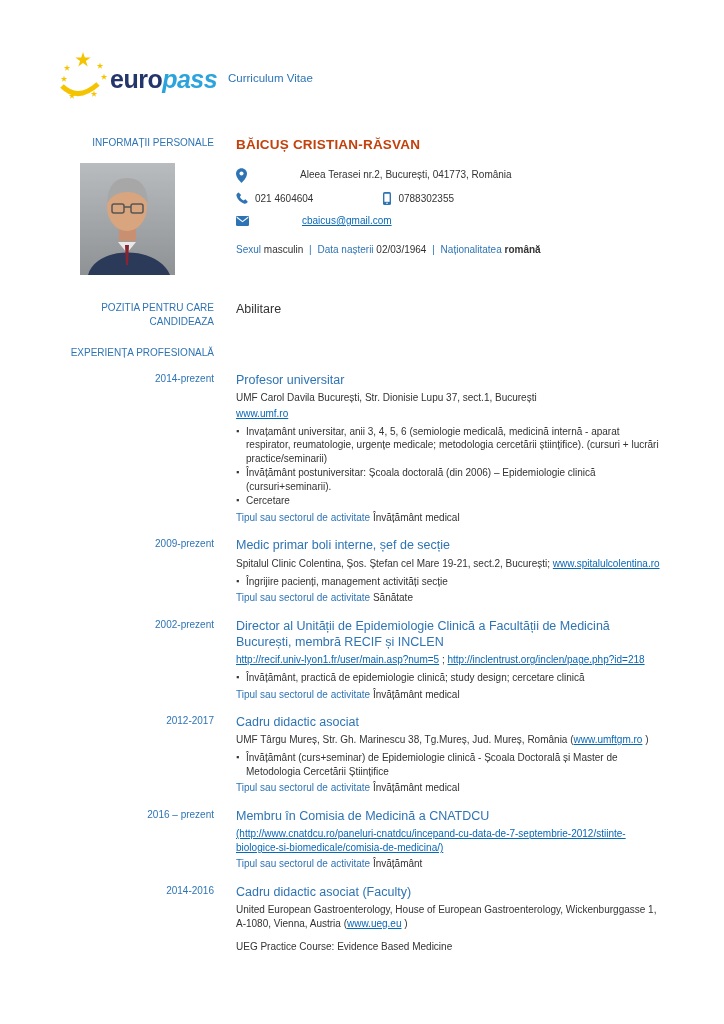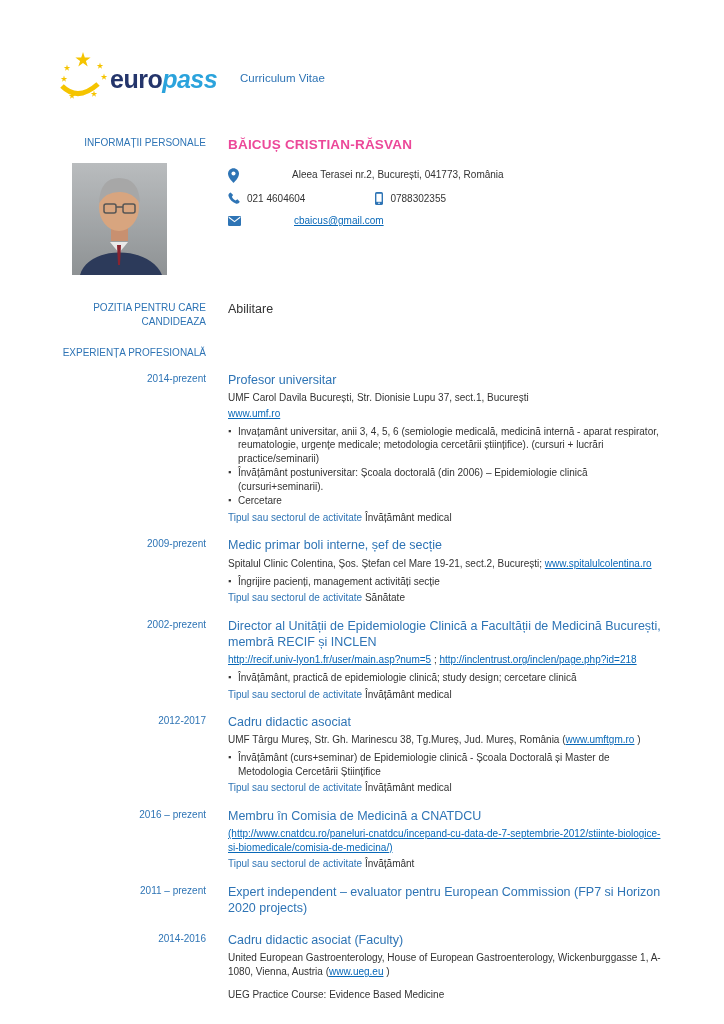--- a/index.html
+++ b/index.html
@@ -14,31 +14,31 @@
   *{box-sizing:border-box;}
   html,body{margin:0;padding:0;}
   body{
     width:724px;height:1024px;background:#fff;color:var(--text);
     font-family:"Liberation Sans",sans-serif;font-size:10px;line-height:1.35;
     overflow:hidden;
   }
   .page{width:100%;height:100%;padding:50px 58px 24px 58px;display:flex;flex-direction:column;}
 
   
-  .row{display:flex;align-items:flex-start;}
+  .row{display:flex;align-items:flex-start;margin-left:8px;}
   .col-l{flex:0 0 148px;text-align:right;color:var(--blue);font-size:10px;}
   .col-r{flex:1;margin-left:22px;min-width:0;}
 
   
   .header{display:flex;align-items:center;margin-bottom:28px;}
   .logo-wrap{flex:0 0 170px;}
-  .cv-title{color:var(--blue);font-size:11.5px;margin-left:12px;}
-
-  
-  .name{font-size:13.5px;font-weight:bold;color:#ec4899;letter-spacing:.2px;margin-bottom:14px;}
+  .cv-title{color:var(--blue);font-size:11.5px;}
+
+  
+  .name{font-size:13.5px;font-weight:bold;color:#c2410c;letter-spacing:.2px;margin-bottom:14px;}
   .photo{margin:14px 28px 0 14px;display:block;}
   .contact-line{display:flex;align-items:center;margin-bottom:9px;gap:44px;}
   .contact-line .icon{flex:0 0 auto;margin-right:9px;display:inline-flex;}
   .phone-group{display:flex;align-items:center;}
   .phone-group + .phone-group{margin-left:26px;}
   .phone-group .icon{margin-right:7px;display:inline-flex;}
   .link{color:var(--link);text-decoration:underline;cursor:pointer;}
   .sexline{margin-top:15px;}
   .sexline .lbl{color:var(--blue);}
   .sexline .sep{color:var(--blue);padding:0 3px;}
@@ -153,20 +153,30 @@
         <span class="icon">
           <svg width="13" height="10" viewBox="0 0 13 10">
               <rect width="13" height="10" rx="1.2" fill="#2e74b5"></rect>
               <path d="M0.8,1.2 L6.5,5.6 L12.2,1.2" stroke="#fff" stroke-width="1.1" fill="none"></path>
             </svg>
         </span>
         <a class="link">cbaicus@gmail.com</a>
       </div>
 
 
+      <div class="sexline">
+        <span class="lbl">Sexul</span>
+        <span class="val">masculin</span>
+        <span class="sep">|</span>
+        <span class="lbl">Data nașterii</span>
+        <span class="val">02/03/1964</span>
+        <span class="sep">|</span>
+        <span class="lbl">Naționalitatea</span>
+        <span class="val b">română</span>
+      </div>
     </div>
   </div>
 
   <div class="row row-position">
     <div class="col-l">POZITIA PENTRU CARE CANDIDEAZA</div>
     <div class="col-r">
       <div class="position-value">Abilitare</div>
     </div>
   </div>
 
@@ -243,26 +253,20 @@
     <div class="col-r">
       <div class="entry-title">Membru în Comisia de Medicină a CNATDCU</div>
       <div class="entry-org"><a class="link">(http://www.cnatdcu.ro/paneluri-cnatdcu/incepand-cu-data-de-7-septembrie-2012/stiinte-biologice-si-biomedicale/comisia-de-medicina/)</a></div>
       <div class="sector">
         <span>Tipul sau sectorul de activitate</span>
         <span class="sector-value">Învățământ</span>
       </div>
     </div>
   </div>
 
-  <div class="row entry">
-    <div class="col-l">2011 – prezent</div>
-    <div class="col-r">
-      <div class="entry-title">Expert independent – evaluator pentru European Commission (FP7 si Horizon 2020 projects)</div>
-    </div>
-  </div>
 
   <div class="row entry">
     <div class="col-l">2014-2016</div>
     <div class="col-r">
       <div class="entry-title">Cadru didactic asociat (Faculty)</div>
       <div class="entry-org"><span>United European Gastroenterology, House of European Gastroenterology, Wickenburggasse 1, A-1080, Vienna, Austria (</span><a class="link">www.ueg.eu</a><span> )</span></div>
       <div class="entry-note">UEG Practice Course: Evidence Based Medicine</div>
     </div>
   </div>
 

